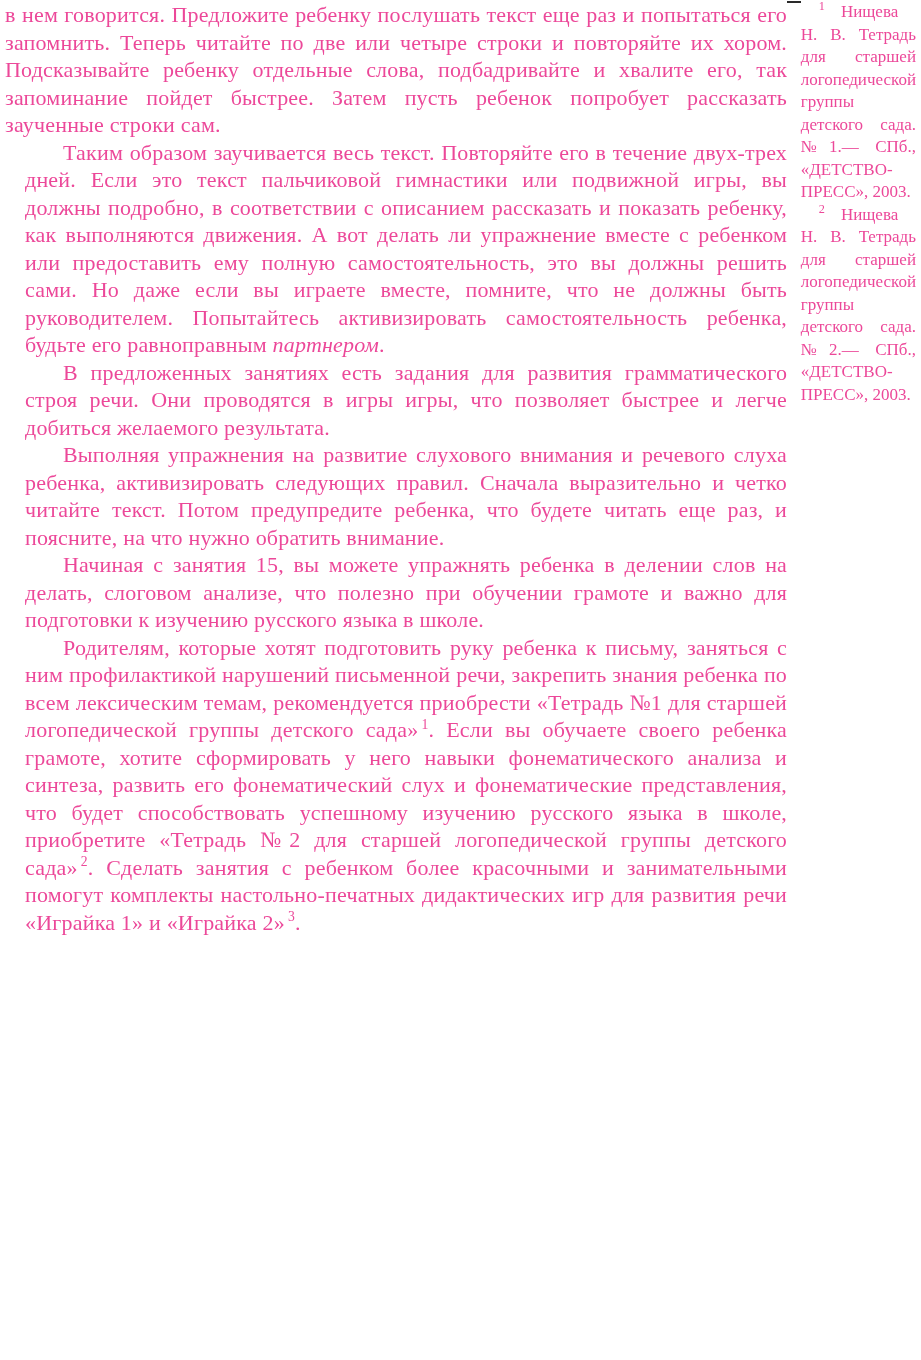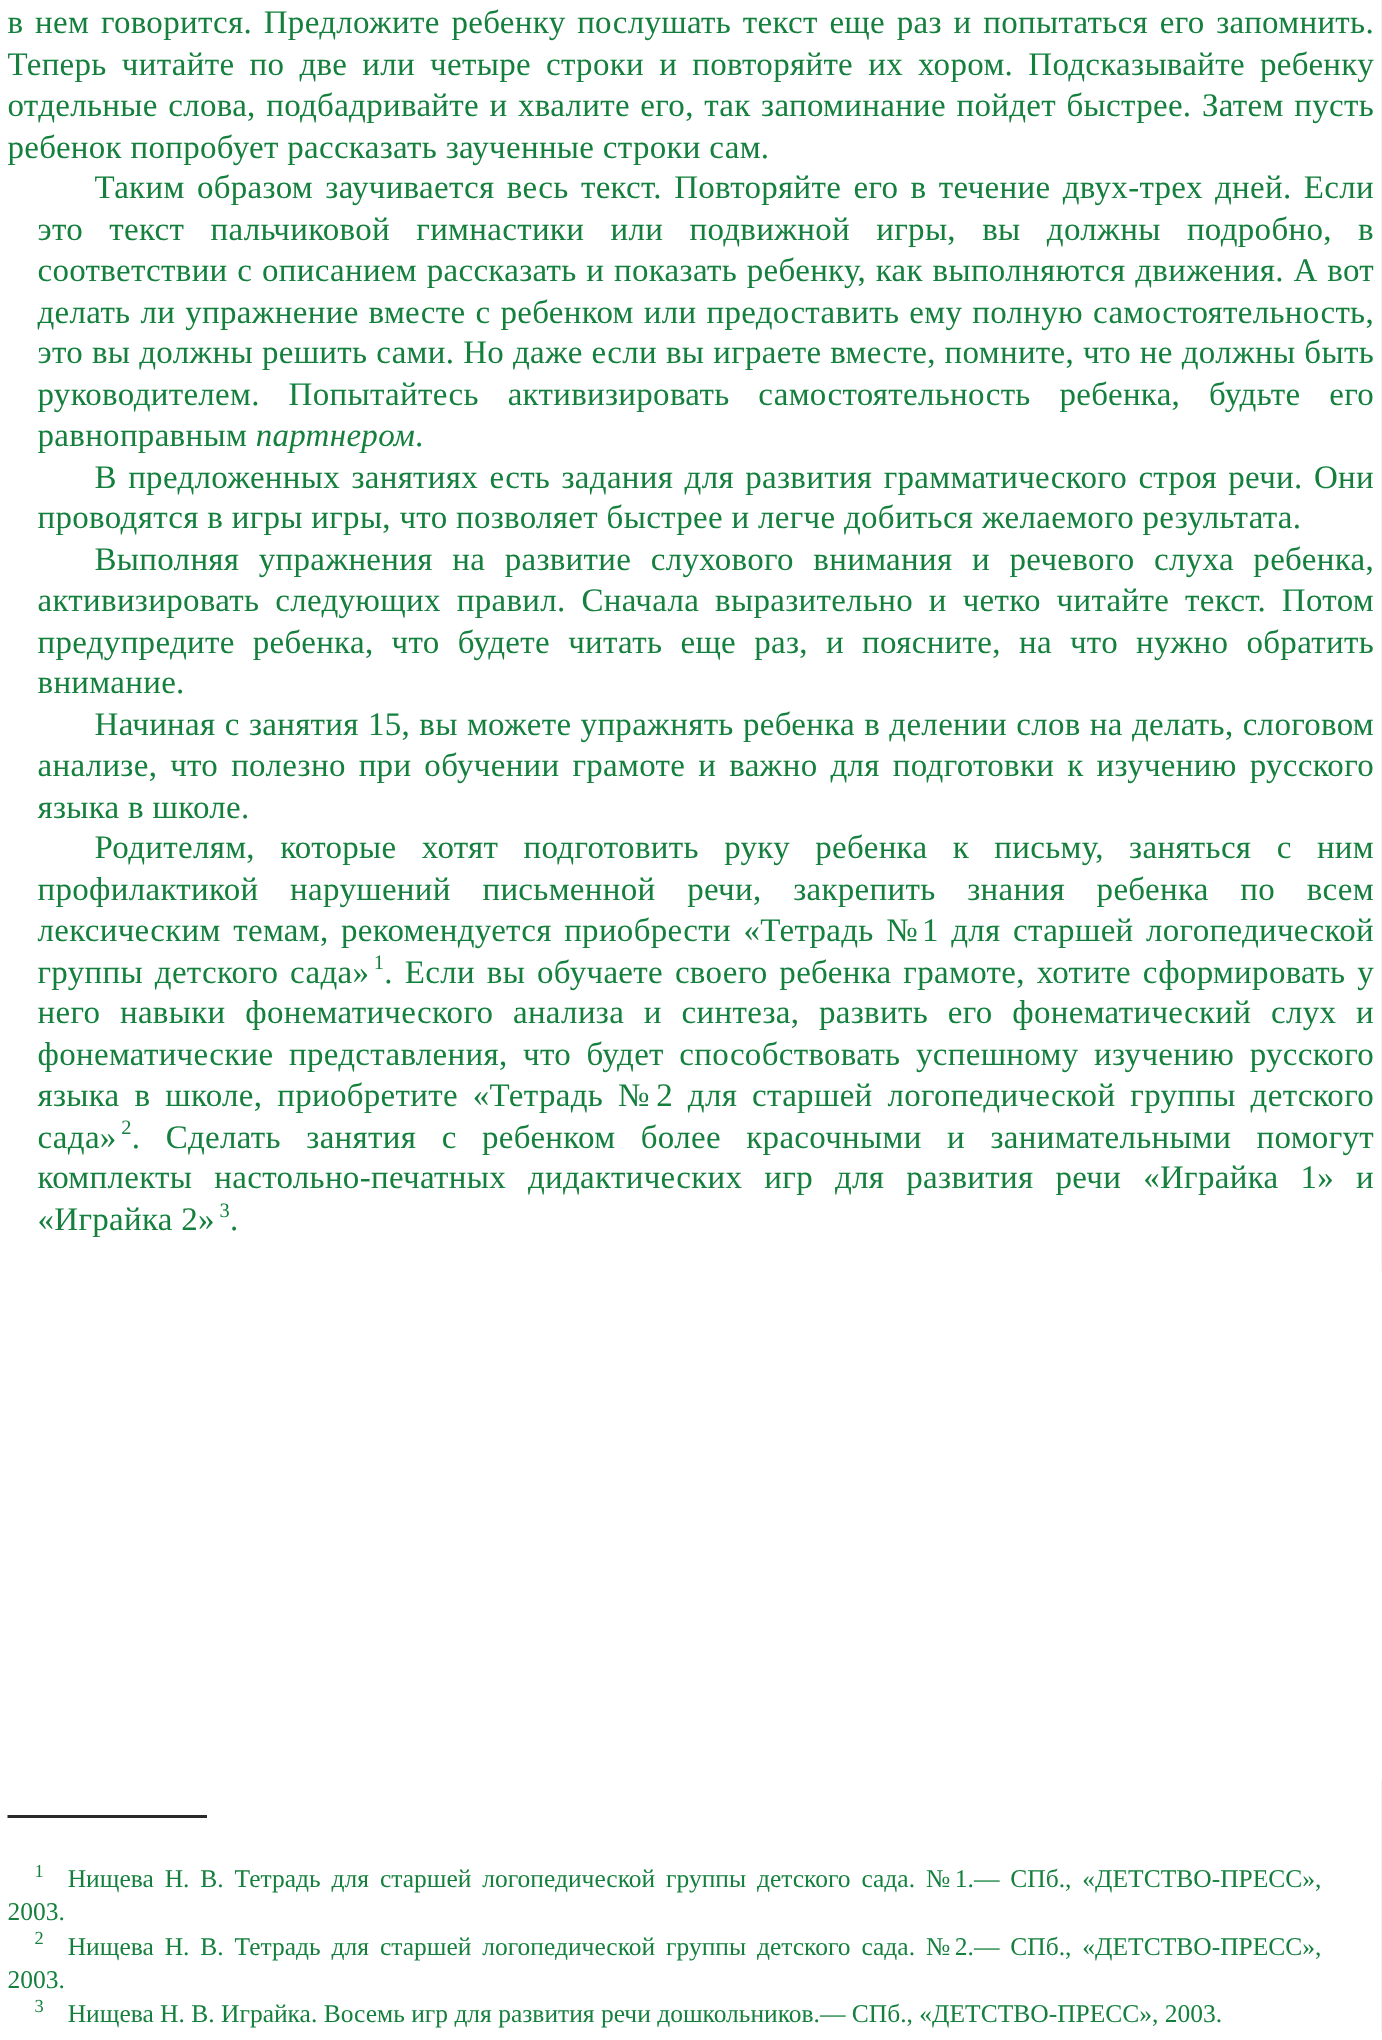--- a/index.html
+++ b/index.html
@@ -2,25 +2,25 @@
 <html><head>
 <meta charset="utf-8">
 <style>
   html, body { margin: 0; padding: 0; background: #e8e8e8; }
   .page {
     position: relative;
     width: 921px;
     height: 1360px;
     margin: 0 auto;
     background: #ffffff;
-    color: #15803d;
+    color: #ec4899;
     box-sizing: border-box;
     padding: 1px 5px 6px 5px;
     display: flex;
-    flex-direction: column;
+    flex-direction: row;
     overflow: hidden;
     font-family: "Liberation Serif", "DejaVu Serif", serif;
   }
   .text-body {
     font-size: 22px;
     line-height: 27.5px;
     text-align: justify;
     letter-spacing: 0.2px;
   }
   .para { margin: 0; }
@@ -64,15 +64,14 @@
       <p class="para indent"><span>В предложенных занятиях есть задания для развития грамматического строя речи. Они проводятся в игры игры, что позволяет быстрее и легче добиться желаемого результата.</span></p>
       <p class="para indent"><span>Выполняя упражнения на развитие слухового внимания и речевого слуха ребенка, активизировать следующих правил. Сначала выразительно и четко читайте текст. Потом предупредите ребенка, что будете читать еще раз, и поясните, на что нужно обратить внимание.</span></p>
       <p class="para indent"><span>Начиная с занятия 15, вы можете упражнять ребенка в делении слов на делать, слоговом анализе, что полезно при обучении грамоте и важно для подготовки к изучению русского языка в школе.</span></p>
       <p class="para indent"><span>Родителям, которые хотят подготовить руку ребенка к письму, заняться с ним профилактикой нарушений письменной речи, закрепить знания ребенка по всем лексическим темам, рекомендуется приобрести «Тетрадь №1 для старшей логопедической группы детского сада»</span><sup class="fnref">1</sup><span>. Если вы обучаете своего ребенка грамоте, хотите сформировать у него навыки фонематического анализа и синтеза, развить его фонематический слух и фонематические представления, что будет способствовать успешному изучению русского языка в школе, приобретите «Тетрадь №2 для старшей логопедической группы детского сада»</span><sup class="fnref">2</sup><span>. Сделать занятия с ребенком более красочными и занимательными помогут комплекты настольно-печатных дидактических игр для развития речи «Играйка 1» и «Играйка 2»</span><sup class="fnref">3</sup><span>.</span></p>
     </div>
   <div class="spacer"></div>
   <div class="footnote-rule"></div>
   <div class="footnotes">
       <p class="footnote"><sup class="fn-num">1</sup><span>Нищева Н. В. Тетрадь для старшей логопедической группы детского сада. №1.— СПб., «ДЕТСТВО-ПРЕСС», 2003.</span></p>
       <p class="footnote"><sup class="fn-num">2</sup><span>Нищева Н. В. Тетрадь для старшей логопедической группы детского сада. №2.— СПб., «ДЕТСТВО-ПРЕСС», 2003.</span></p>
-      <p class="footnote"><sup class="fn-num">3</sup><span>Нищева Н. В. Играйка. Восемь игр для развития речи дошкольников.— СПб., «ДЕТСТВО-ПРЕСС», 2003.</span></p>
     </div>
 </div>
 
 </body></html>

